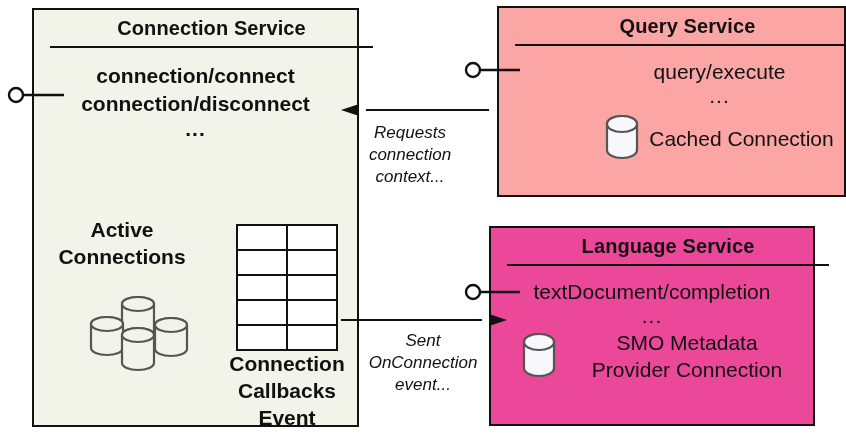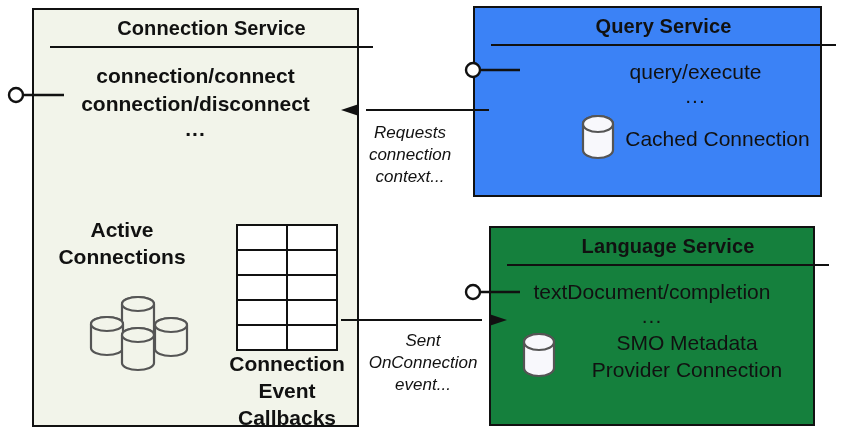--- a/index.html
+++ b/index.html
@@ -95,38 +95,38 @@
     left: 178px;
     top: 303px;
     width: 150px;
     text-align: center;
     font-size: 21px;
     line-height: 1.28;
   }
 
   
   #query-service {
-    left: 473px;
+    left: 497px;
     top: 6px;
     width: 349px;
     height: 191px;
-    background: #3b82f6;
+    background: #fca5a5;
   }
   #query-service .box-header {
     height: 38px;
     font-size: 20px;
   }
   #query-service .box-body { height: 149px; margin-left: 48px; }
 
   #language-service {
     left: 489px;
     top: 226px;
     width: 326px;
     height: 200px;
-    background: #15803d;
+    background: #ec4899;
   }
   #language-service .box-header {
     height: 38px;
     font-size: 20px;
   }
   #language-service .box-body { height: 158px; }
 
   .svc-endpoint {
     position: absolute;
     left: 0;
@@ -221,22 +221,22 @@
           <line x1="1" y1="51" x2="101" y2="51"></line>
           <line x1="1" y1="76" x2="101" y2="76"></line>
           <line x1="1" y1="101" x2="101" y2="101"></line>
           <line x1="51" y1="1" x2="51" y2="126"></line>
         </g>
       </svg>
     </div>
 
     <div class="cs-callbacks-label">
       <div>Connection</div>
+      <div>Callbacks</div>
       <div>Event</div>
-      <div>Callbacks</div>
     </div>
 
   </div>
 </div>
 
 <div class="box" id="query-service">
   <div class="box-header">Query Service</div>
   <div class="box-body">
 
     <div class="svc-endpoint">

